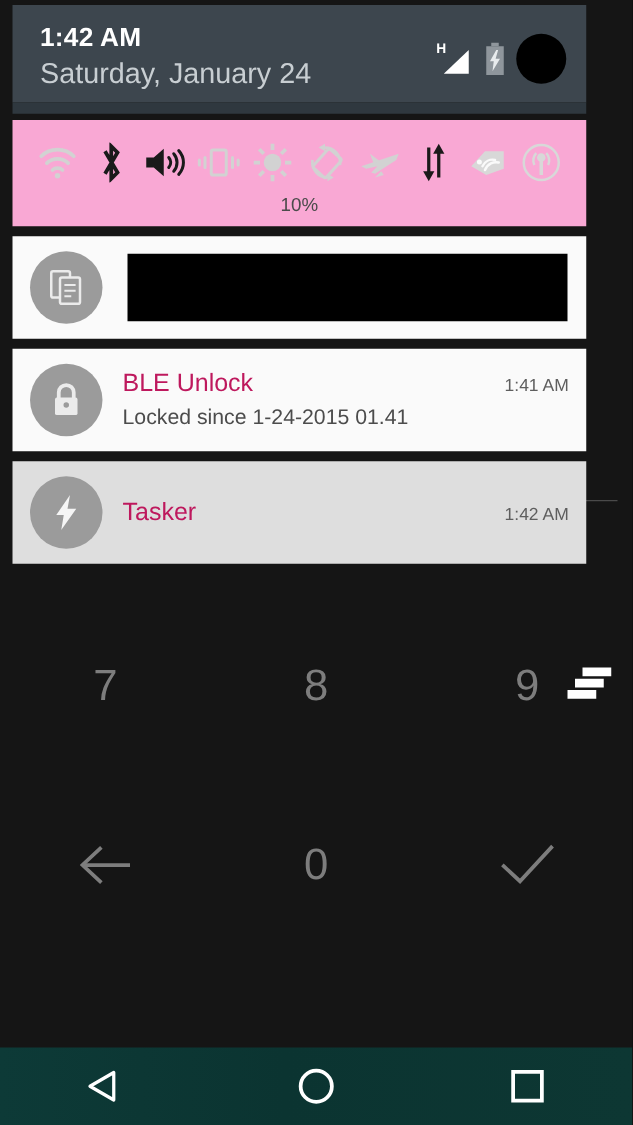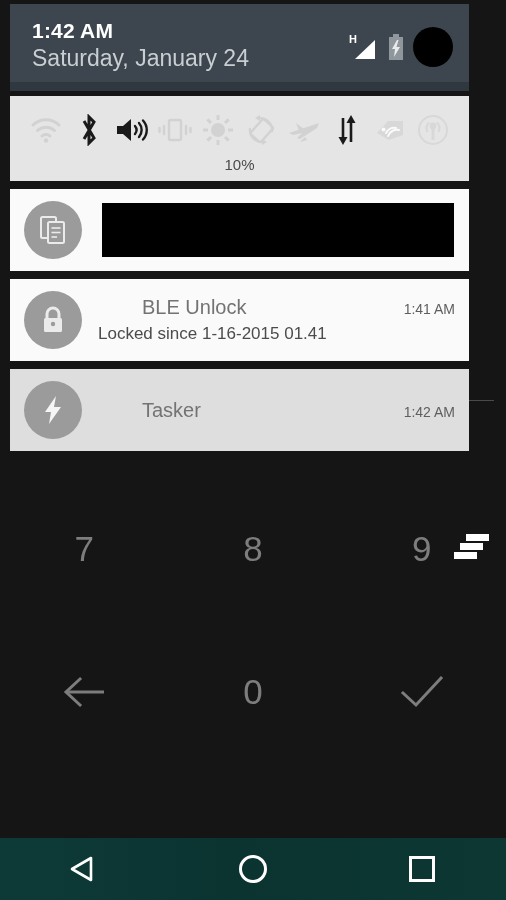--- a/index.html
+++ b/index.html
@@ -83,21 +83,21 @@
     color:#ffffff; font-size:11px; font-weight:bold; line-height:11px;
   }
   .avatar {
     width:40px; height:40px; border-radius:50%;
     background:#000000;
   }
 
   
   #qs-tiles {
     margin:14px 10px 0 10px;
-    background:#e5e5e5;
+    background:#f9a8d4;
     padding:14px 6px 6px 6px;
   }
   .tile-row { display:flex; align-items:center; justify-content:space-between; padding:0 8px; }
   .tile {
     width:44px; height:40px;
     display:flex; align-items:center; justify-content:center;
   }
   .brightness-label {
     text-align:center; color:#4b4b4b; font-size:15px;
     padding:6px 0 2px 0;
@@ -114,22 +114,22 @@
   .notif.highlight { background:#dedede; }
   .notif-icon {
     width:58px; height:58px; border-radius:50%;
     background:#9b9b9b;
     flex:0 0 58px;
     display:flex; align-items:center; justify-content:center;
   }
   .notif-body { flex:1 1 auto; margin-left:16px; min-width:0; }
   .notif-toprow { display:flex; align-items:baseline; justify-content:space-between; }
   .notif-title {
-    color:#737373; font-size:20px; line-height:26px;
-    white-space:nowrap; overflow:hidden; text-overflow:ellipsis;margin-left:44px;
+    color:#be185d; font-size:20px; line-height:26px;
+    white-space:nowrap; overflow:hidden; text-overflow:ellipsis;
   }
   .notif-time {
     color:#5e5e5e; font-size:14px; margin-left:10px; flex:0 0 auto;
   }
   .notif-text {
     color:#4c4c4c; font-size:17px; line-height:24px; margin-top:2px;
     white-space:nowrap; overflow:hidden; text-overflow:ellipsis;
   }
   .redacted-bar {
     height:54px; background:#000000; width:100%;
@@ -360,21 +360,21 @@
           <path d="M7 14 L7 9 A6 6 0 0 1 19 9 L19 14" fill="none" stroke="#ebebeb" stroke-width="3"></path>
           <rect x="4" y="13" width="18" height="14" rx="1.5" fill="#ebebeb"></rect>
           <circle cx="13" cy="19" r="2.2" fill="#9b9b9b"></circle>
         </svg>
       </div>
       <div class="notif-body">
         <div class="notif-toprow">
           <span class="notif-title">BLE Unlock</span>
           <span class="notif-time">1:41 AM</span>
         </div>
-        <div class="notif-text">Locked since 1-16-2015 01.41</div>
+        <div class="notif-text">Locked since 1-24-2015 01.41</div>
       </div>
     </div>
 
     <div class="notif highlight">
       <div class="notif-icon">
         <svg width="22" height="32" viewBox="0 0 22 32">
           <polygon points="14,2 3,18 9,18 7,30 19,13 12,13" fill="#f5f5f5"></polygon>
         </svg>
       </div>
       <div class="notif-body">

